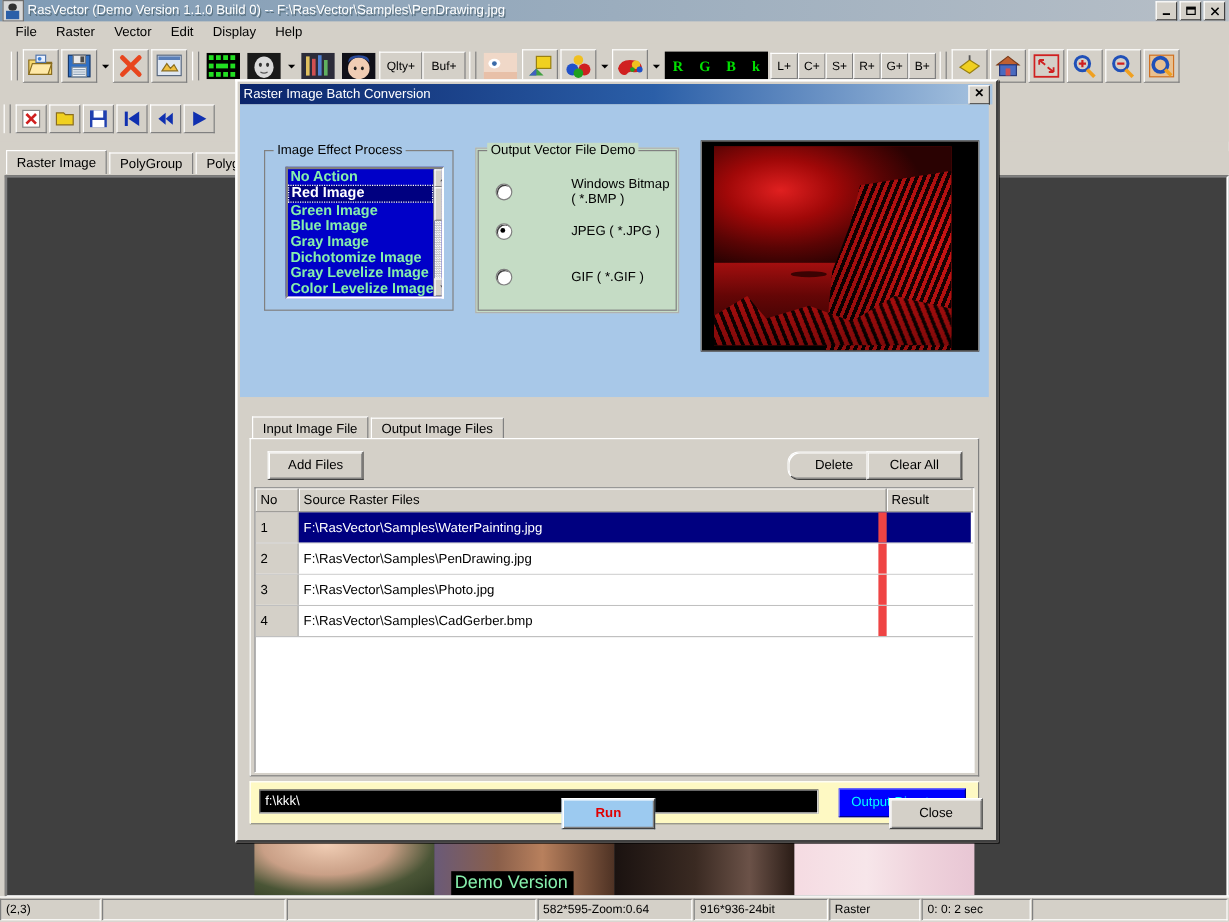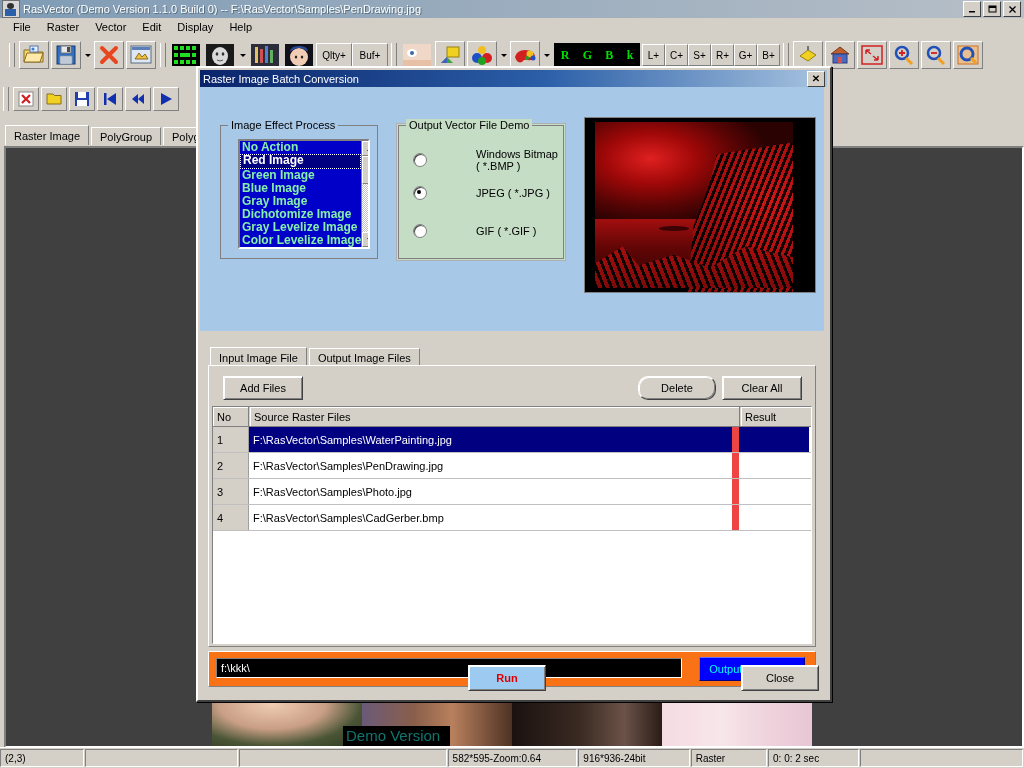--- a/index.html
+++ b/index.html
@@ -163,23 +163,23 @@
   .ps { height: 100%; }
   .ps1 { width: 150px; background:
     radial-gradient(ellipse at 40% 30%, #f0cdb4 0%, #c99f86 42%, #4a5536 70%, #2e3a22 100%); }
   .ps2 { width: 150px; background:
     linear-gradient(to right, #6a5a78 0%, #8a5f4a 35%, #b8805d 60%, #4e3224 100%); }
   .ps3 { width: 150px; background:
     linear-gradient(to right, #1a1210 0%, #3a2a22 45%, #6b5248 75%, #2a1c16 100%); }
   .ps4 { width: 150px; background:
     linear-gradient(to right, #f5dbe2 0%, #f7e6ea 40%, #efd3dc 70%, #e8c6d4 100%); }
   .demo-watermark {
-    position: absolute; left: 337px; bottom: 0px;
-    background: #000000; color: #0f766e;
-    font-size: 15px; padding: 1px 10px 2px 3px;
+    position: absolute; left: 370px; bottom: 0px;
+    background: #000000; color: #86efac;
+    font-size: 15px; padding: 1px 5px 2px 3px;
     white-space: nowrap;
   }
 
   
   .statusbar {
     position: absolute; left: 0; bottom: 0; width: 1024px; height: 20px;
     background: #d4d0c8;
     display: flex; align-items: center;
     border-top: 1px solid #ffffff;
   }
@@ -380,30 +380,30 @@
   }
   .btn {
     background: #d4d0c8;
     border: 1px solid; border-color: #ffffff #404040 #404040 #ffffff;
     box-shadow: inset 1px 1px 0 #ffffff, inset -1px -1px 0 #808080;
     display: flex; align-items: center; justify-content: center;
     font-size: 11px; color: #000;
     cursor: default;
   }
   .btn.addfiles { position: absolute; left: 14px; top: 10px; width: 78px; height: 22px; }
-  .btn.delete   { position: absolute; left: 429px; top: 10px; width: 76px; height: 22px; border-radius: 10px; }
+  .btn.delete   { position: absolute; left: 447px; top: 10px; width: 76px; height: 22px; border-radius: 10px; }
   .btn.clearall { position: absolute; left: 513px; top: 10px; width: 78px; height: 22px; }
 
   .grid {
     position: absolute; left: 3px; top: 40px; width: 598px; height: 236px;
     background: #ffffff;
     border: 1px solid; border-color: #808080 #ffffff #ffffff #808080;
     overflow: hidden;
   }
-  .grid-head { display: flex; height: 19px; background: #d4d0c8; border-bottom: 1px solid #808080; justify-content: space-between; }
+  .grid-head { display: flex; height: 19px; background: #d4d0c8; border-bottom: 1px solid #808080; }
   .gh {
     height: 19px; display: flex; align-items: center; padding-left: 4px;
     font-size: 11px; color: #000;
     border-right: 1px solid #808080;
     background: #d4d0c8;
     box-shadow: inset 1px 1px 0 #ffffff;
     box-sizing: border-box;
     cursor: default;
   }
   .gh.no { width: 36px; }
@@ -416,21 +416,21 @@
     box-sizing: border-box;
     overflow: hidden; white-space: nowrap;
   }
   .gc.no { width: 36px; background: #d4d0c8; border-right: 1px solid #a0a0a0; }
   .gc.src { width: 490px; background: #ffffff; border-right: 7px solid #ef4444; }
   .gc.res { width: 70px; background: #ffffff; }
   .grow.sel .gc.src, .grow.sel .gc.res { background: #000080; color: #ffffff; }
 
   .outdir-wrap {
     position: absolute; left: 8px; top: 320px; width: 606px; height: 34px;
-    background: #f97316;
+    background: #fef9c3;
     border: 1px solid; border-color: #ffffff #808080 #808080 #ffffff;
   }
   .outdir-input {
     position: absolute; left: 7px; top: 6px; width: 466px; height: 20px;
     background: #000000;
     border: 1px solid; border-color: #808080 #ffffff #ffffff #808080;
     color: #ffffff; font-size: 11px;
     display: flex; align-items: center; padding-left: 4px;
     box-sizing: border-box;
   }

